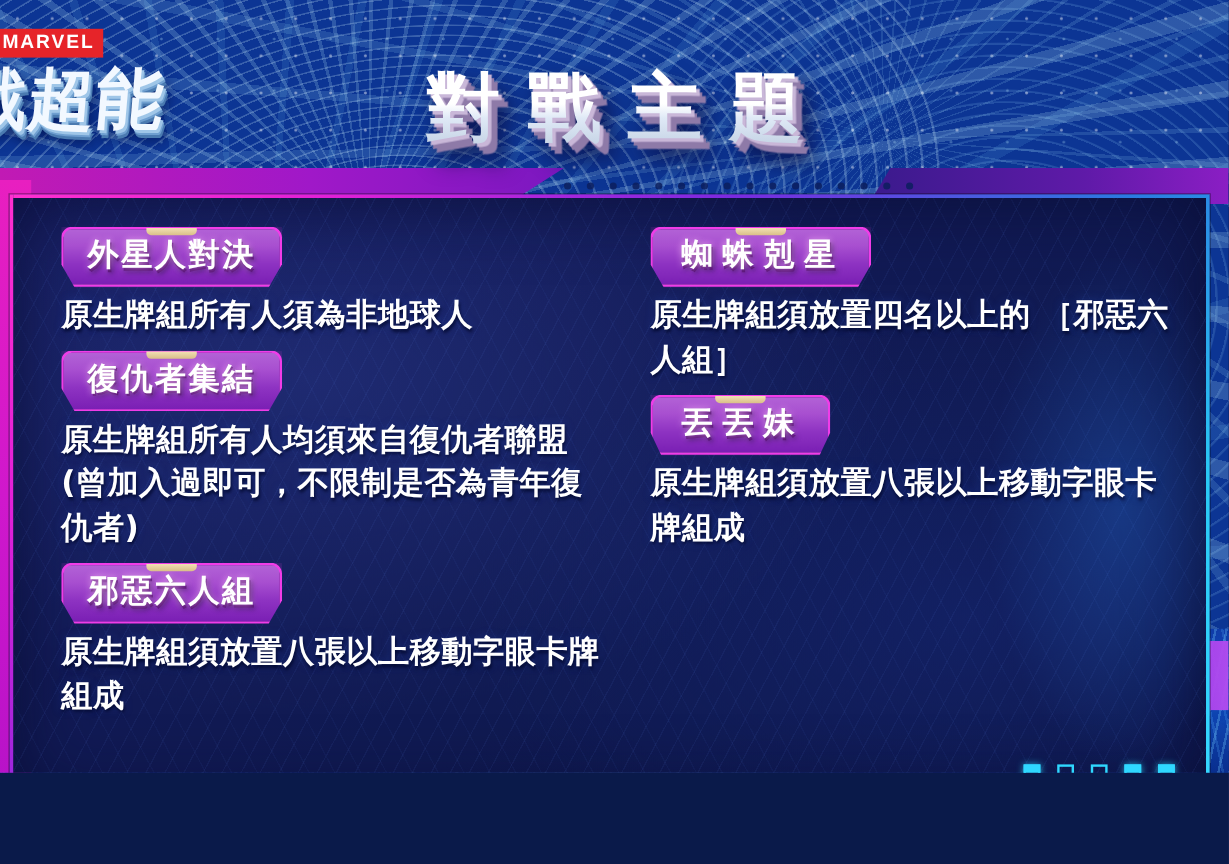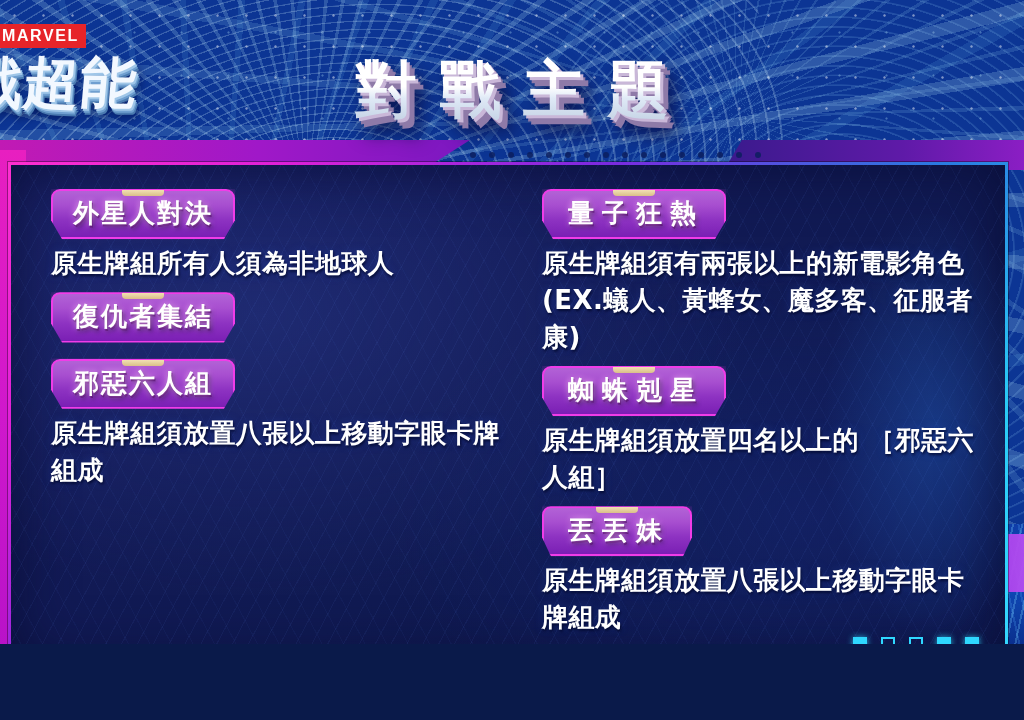--- a/index.html
+++ b/index.html
@@ -351,39 +351,34 @@
           <div class="badge">
             <span class="badge-label">外星人對決</span>
           </div>
           <div class="desc">原生牌組所有人須為非地球人</div>
         </div>
 
         <div class="topic">
           <div class="badge">
             <span class="badge-label">復仇者集結</span>
           </div>
+          <div class="desc">原生牌組所有人均須來自復仇者聯盟 (曾加入過即可，不限制是否為青年復仇者)</div>
         </div>
 
         <div class="topic">
           <div class="badge">
             <span class="badge-label">邪惡六人組</span>
           </div>
           <div class="desc">原生牌組須放置八張以上移動字眼卡牌組成</div>
         </div>
 
       </div>
 
       <div class="col right">
 
-        <div class="topic">
-          <div class="badge wide-sp">
-            <span class="badge-label">量子狂熱</span>
-          </div>
-          <div class="desc">原生牌組須有兩張以上的新電影角色 (EX.蟻人、黃蜂女、魔多客、征服者康)</div>
-        </div>
 
         <div class="topic">
           <div class="badge wide-sp">
             <span class="badge-label">蜘蛛剋星</span>
           </div>
           <div class="desc">原生牌組須放置四名以上的 ［邪惡六人組］</div>
         </div>
 
         <div class="topic">
           <div class="badge wide-sp">

